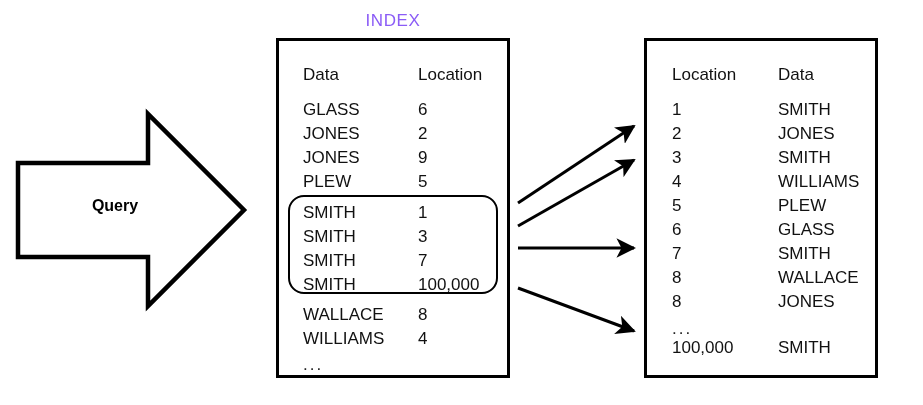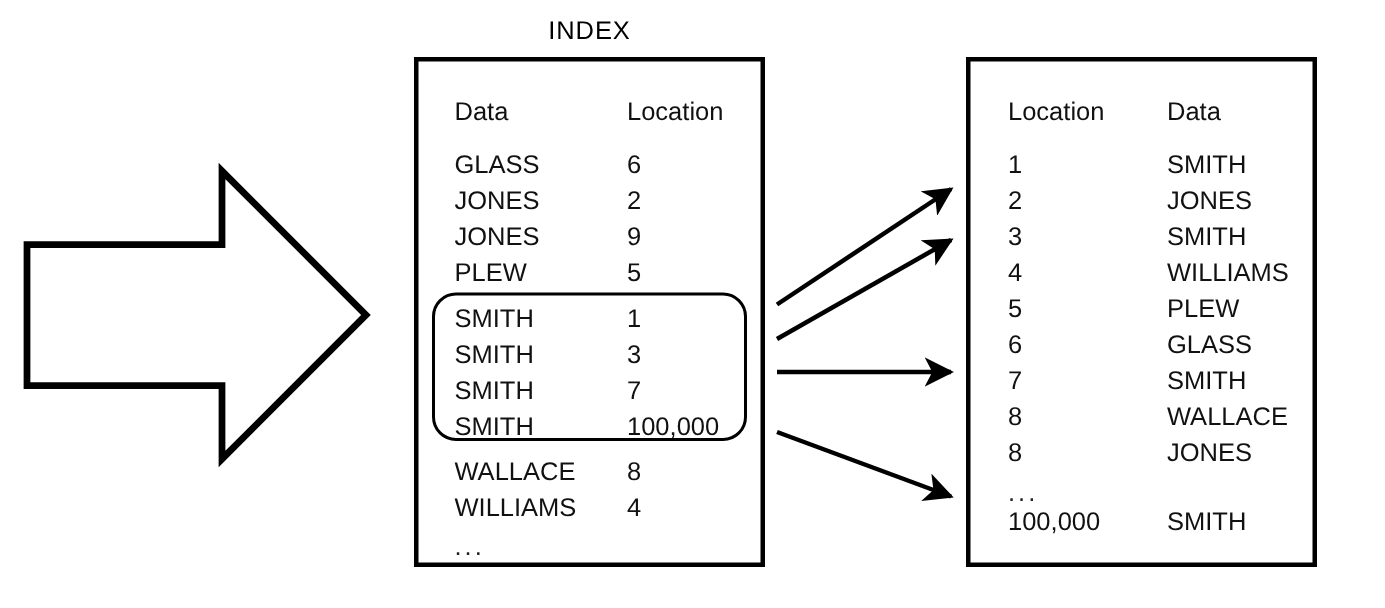--- a/index.html
+++ b/index.html
@@ -18,21 +18,21 @@
     height: 405px;
     background: #ffffff;
     overflow: hidden;
   }
   .abs { position: absolute; }
 
   
   .panel-title {
     font-size: 17px;
     letter-spacing: 0.6px;
-    color: #000000;
+    color: #8b5cf6;
     white-space: nowrap;
   }
   #index-title { left: 276px; top: 11px; width: 234px; text-align: center; }
   #table-title { left: 644px; top: 11px; width: 234px; text-align: center; margin-top: 37px; }
 
   
   .panel-box {
     border: 3px solid #000000;
     background: #ffffff;
     box-sizing: border-box;
@@ -107,20 +107,21 @@
   }
 </style>
 </head>
 <body>
 
 <div id="canvas">
 
   <svg id="query-arrow-svg" viewBox="0 0 923 405" xmlns="http://www.w3.org/2000/svg">
     <polygon points="18,163 148,163 148,114 244,210 148,306 148,257 18,257" fill="#ffffff" stroke="#000000" stroke-width="4.5" stroke-linejoin="miter"></polygon>
   </svg>
+  <div class="query-label">Query</div>
 
   <svg id="connector-svg" viewBox="0 0 923 405" xmlns="http://www.w3.org/2000/svg">
     <defs>
       <marker id="ah" viewBox="0 0 10 10" refX="9" refY="5" markerWidth="6.5" markerHeight="6.5" orient="auto-start-reverse">
         <path d="M 0 0 L 10 5 L 0 10 L 2.6 5 z" fill="#000000"></path>
       </marker>
     </defs>
     <line x1="518" y1="203" x2="634" y2="126" stroke="#000000" stroke-width="3" marker-end="url(#ah)"></line>
     <line x1="518" y1="226" x2="634" y2="160" stroke="#000000" stroke-width="3" marker-end="url(#ah)"></line>
     <line x1="518" y1="248" x2="634" y2="248" stroke="#000000" stroke-width="3" marker-end="url(#ah)"></line>

